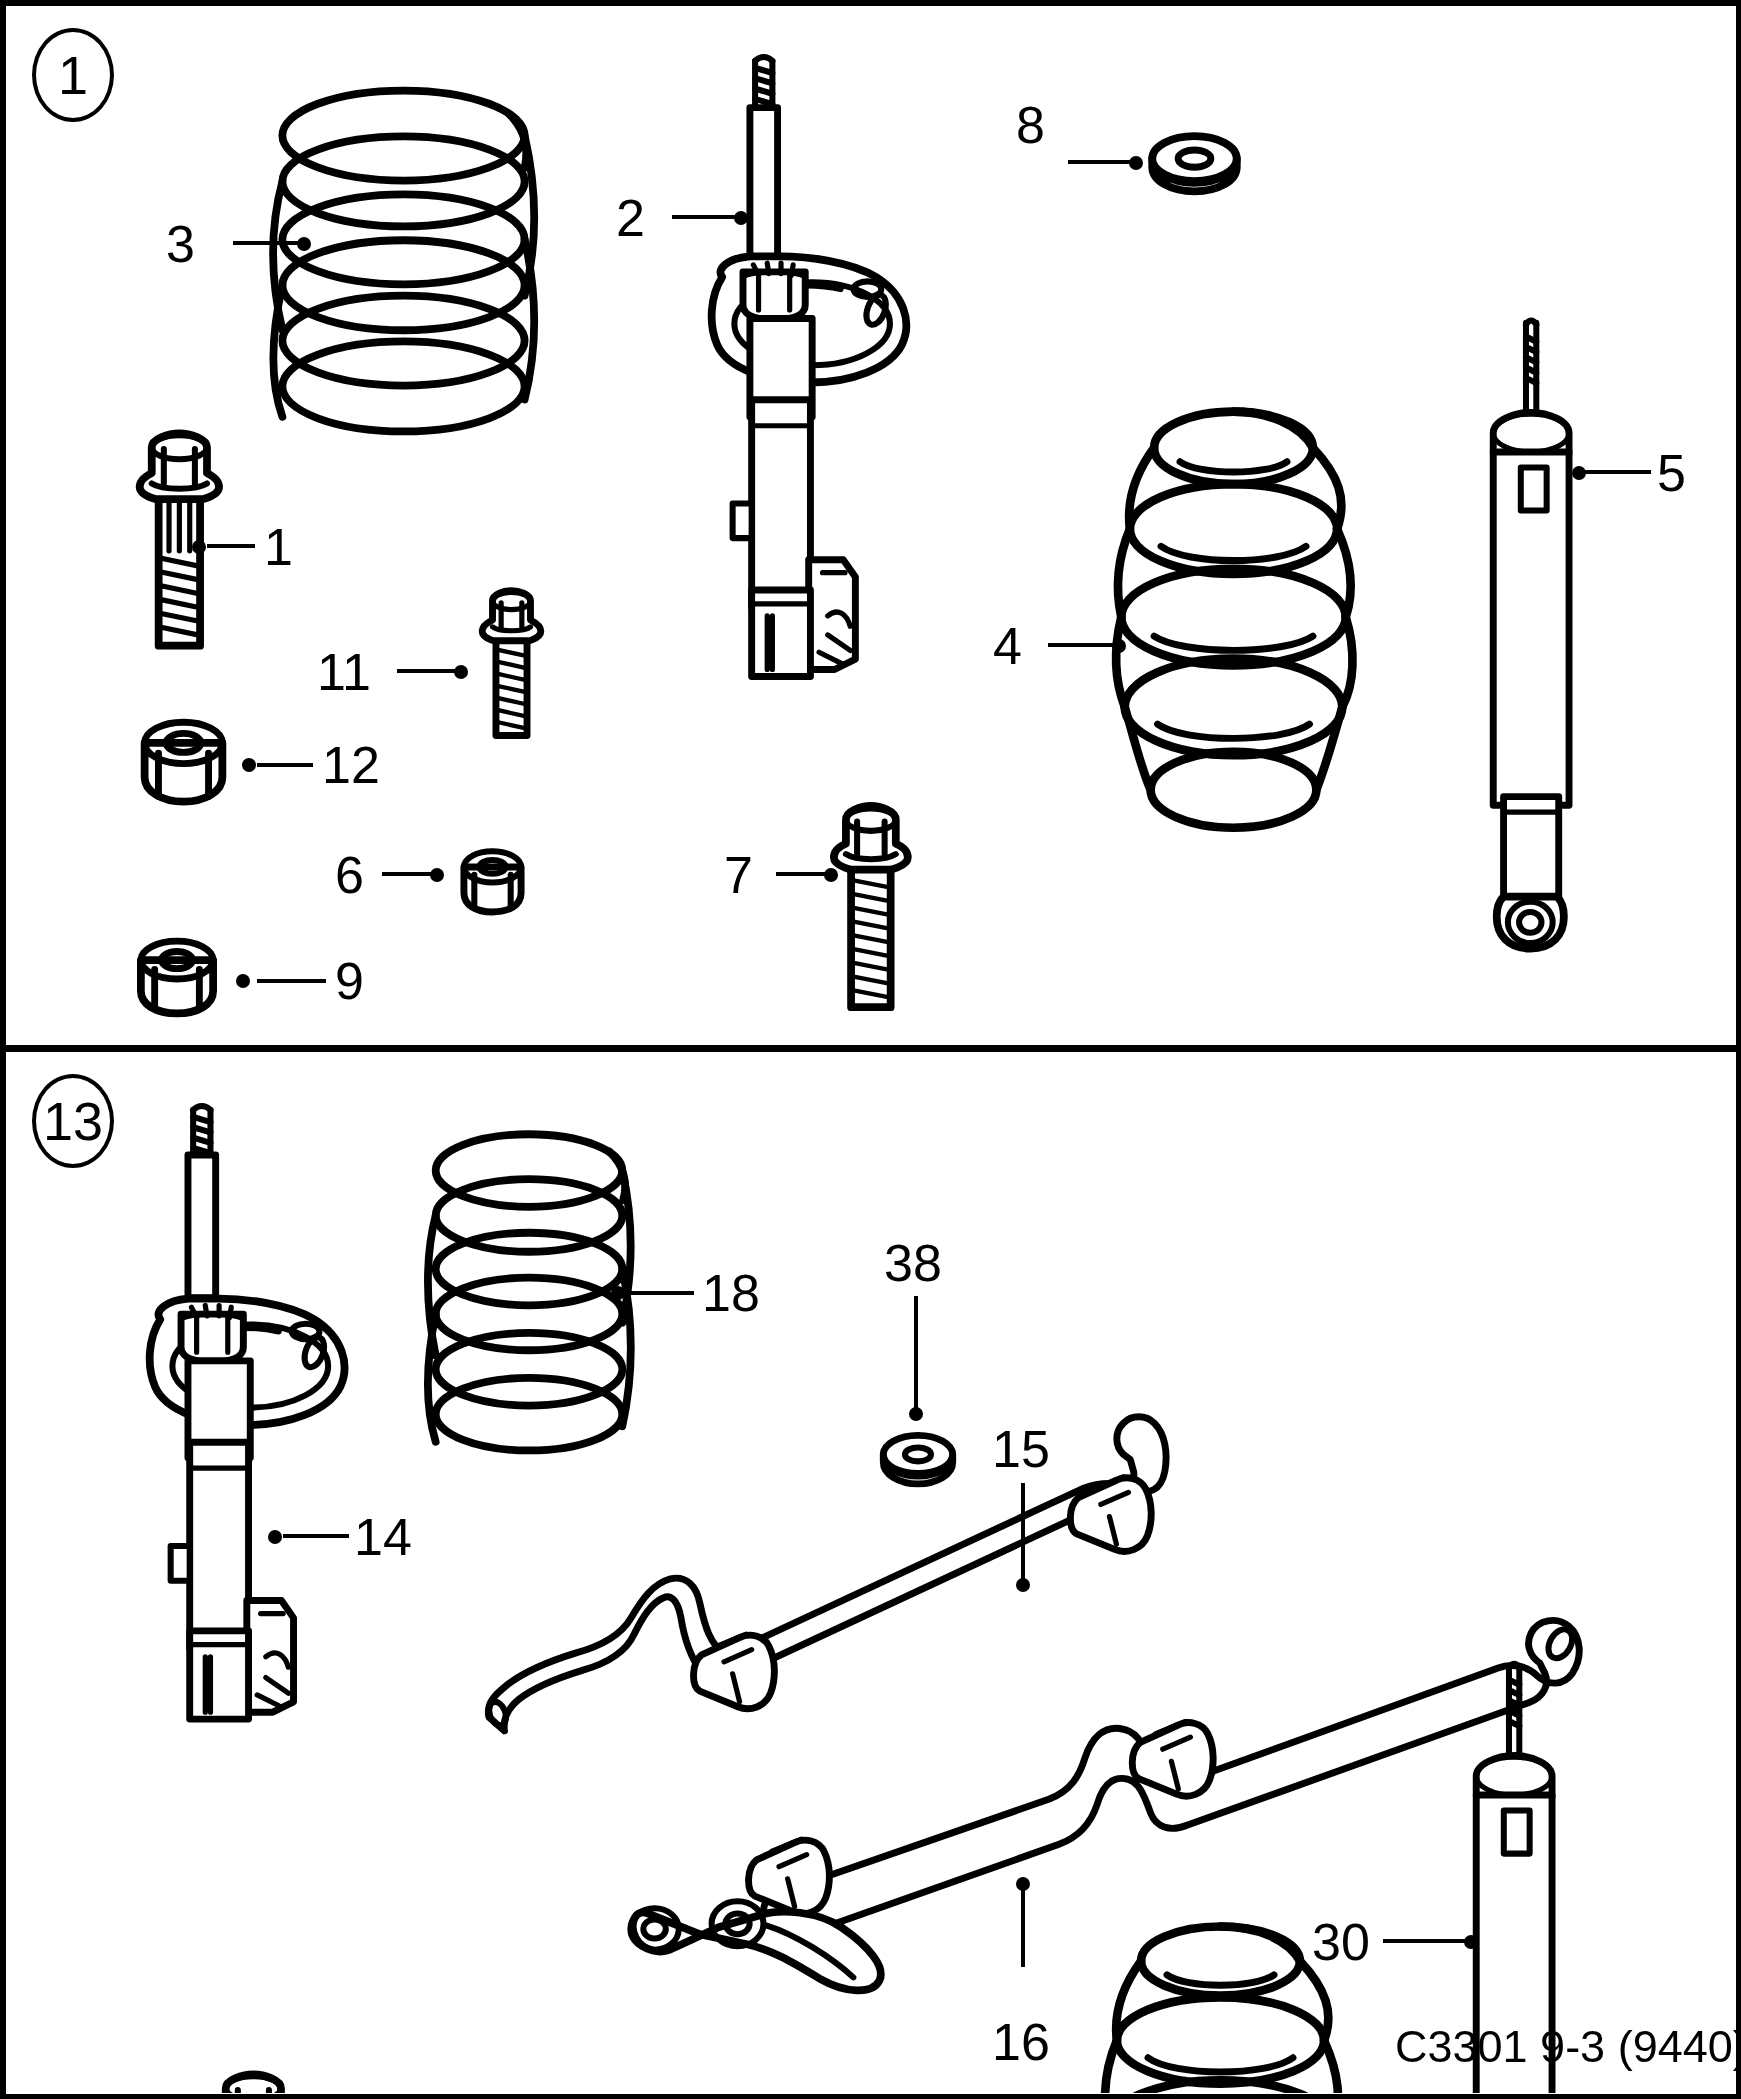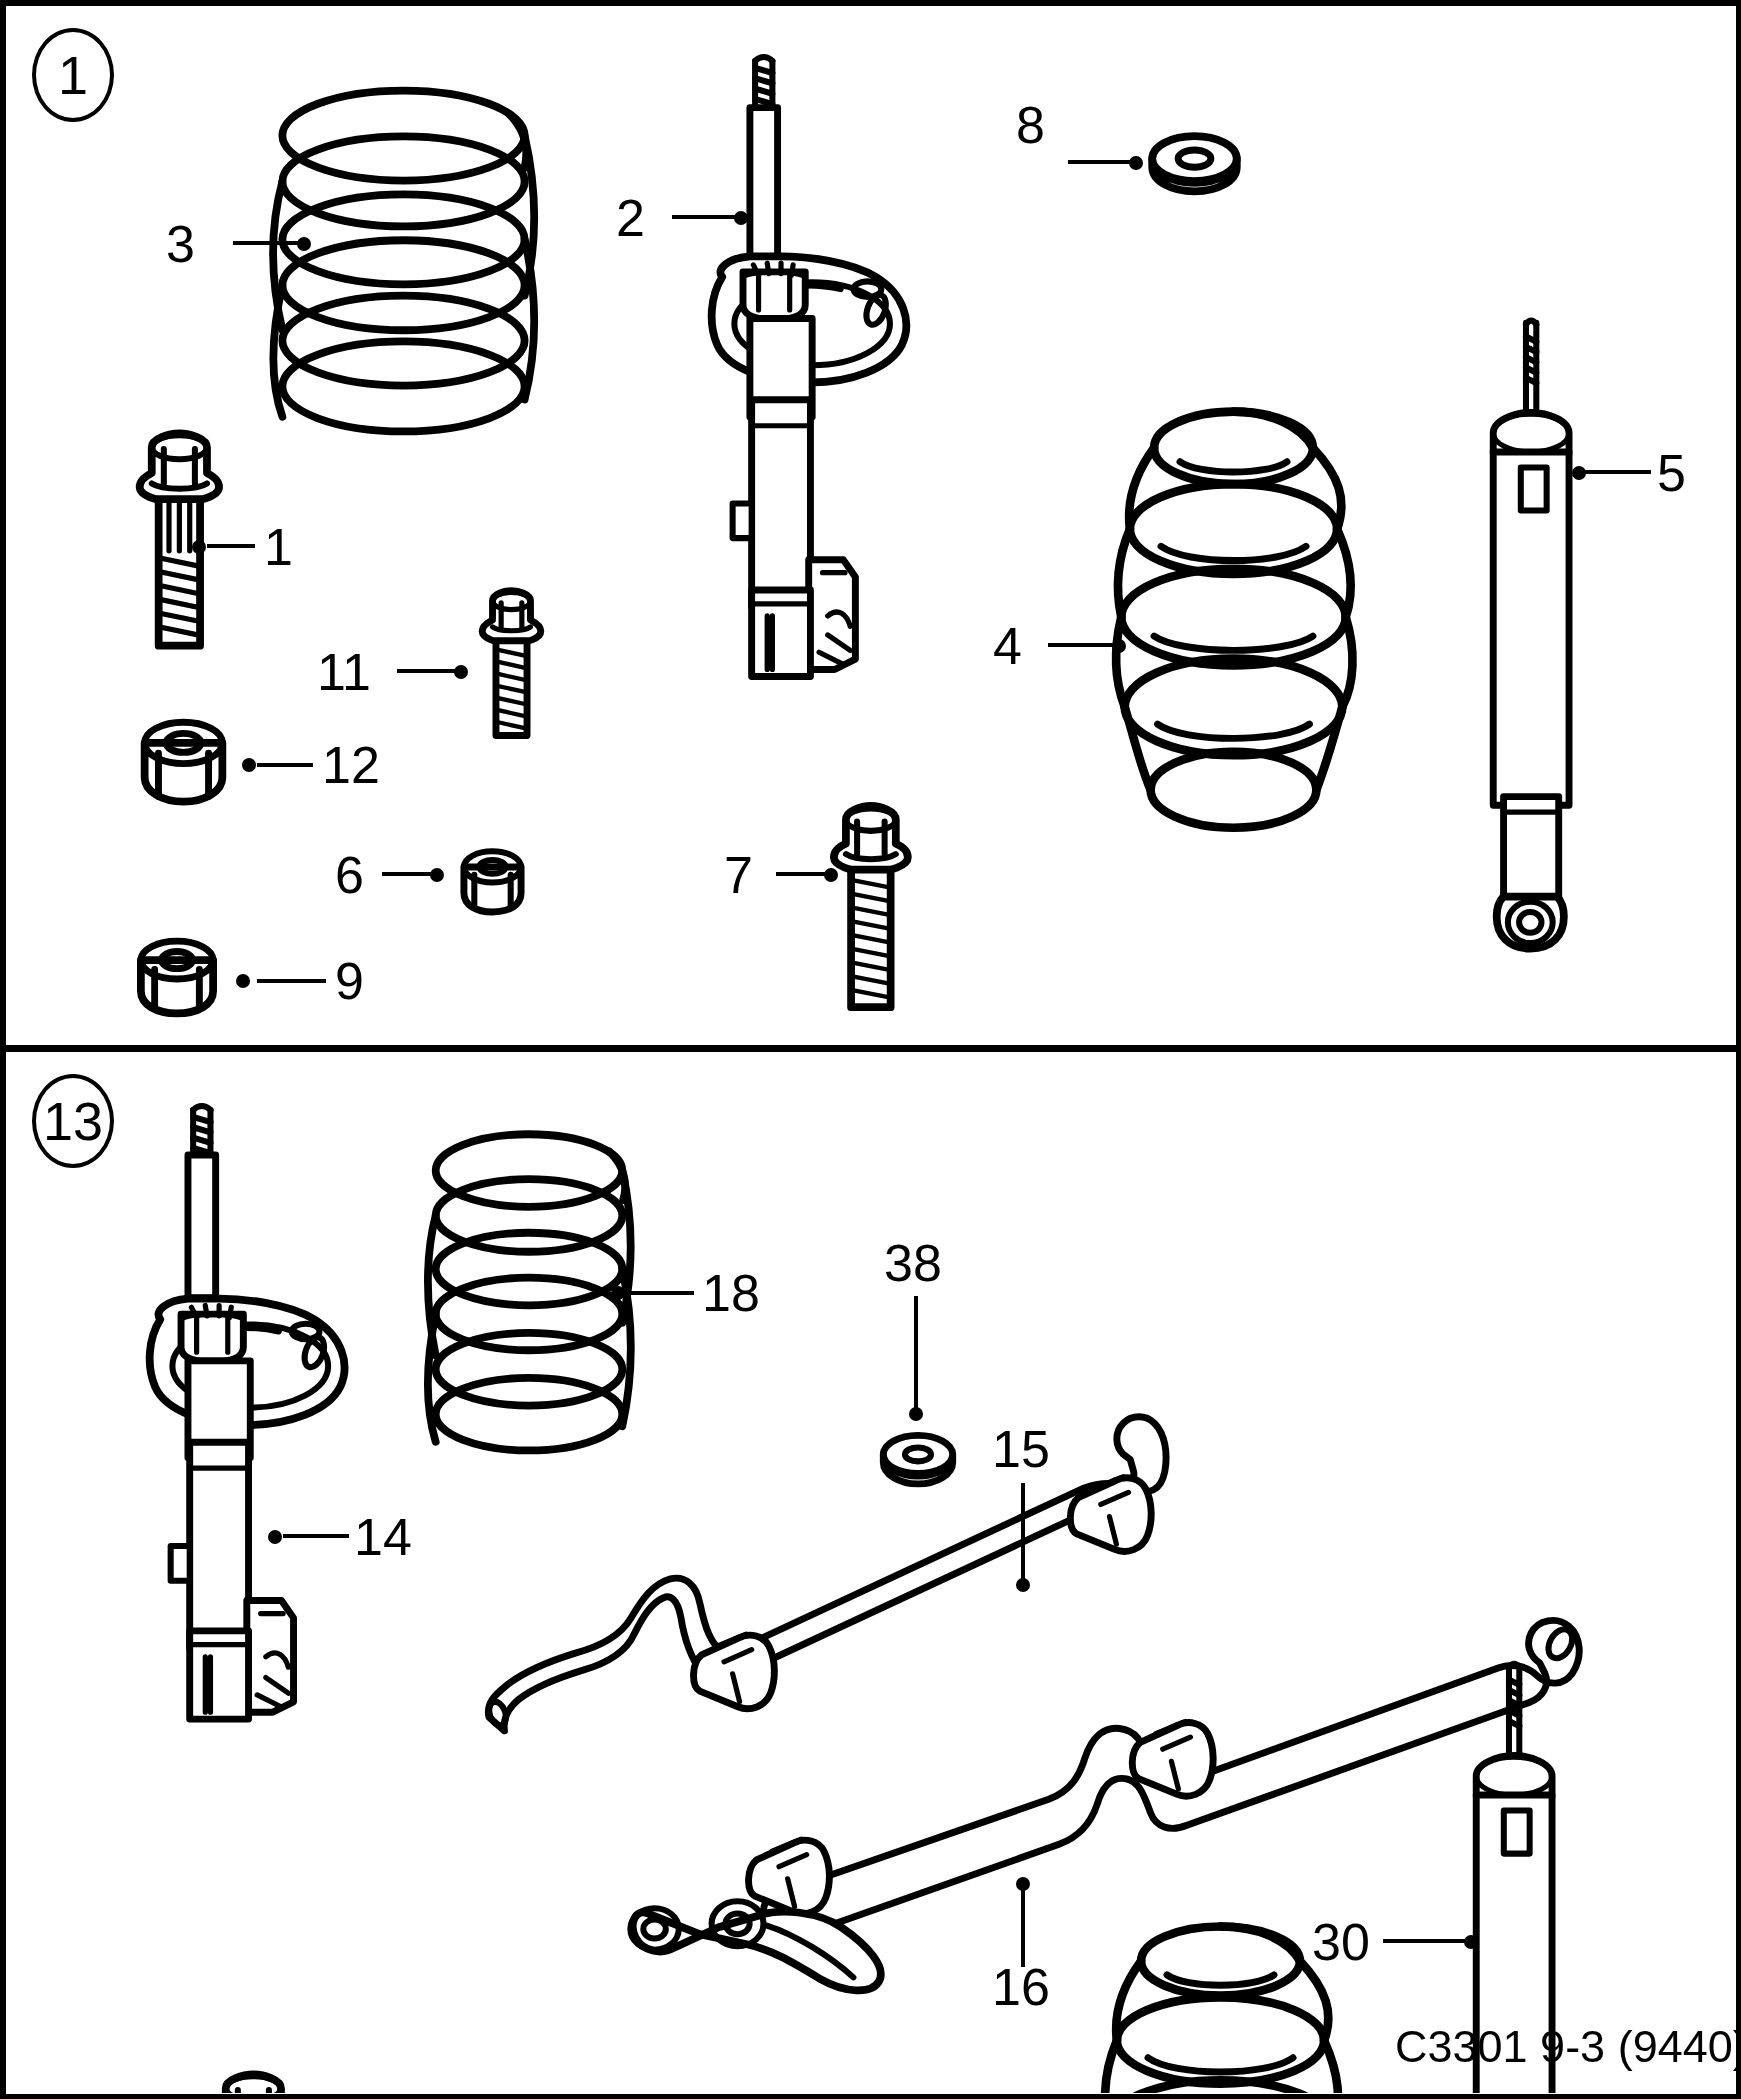--- a/index.html
+++ b/index.html
@@ -490,21 +490,21 @@
                  C62 556 36 540 8 534 L-48 522 Z"></path>
         <g class="ln" stroke-width="7">
           <ellipse cx="-100" cy="516" rx="28" ry="24"></ellipse>
           <ellipse cx="-100" cy="516" rx="13" ry="11"></ellipse>
           <ellipse cx="-4" cy="510" rx="30" ry="26"></ellipse>
           <ellipse cx="-4" cy="510" rx="14" ry="12"></ellipse>
           <path d="M30 512 C62 522 104 548 130 572"></path>
         </g>
       </svg>
     </div>
-    <div class="callout" style="left:986px;top:910px;">16</div>
+    <div class="callout" style="left:986px;top:965px;">16</div>
     <div class="leader vert" style="left:1015px;top:834px;height:82px;"></div>
     <div class="dot" style="left:1010px;top:826px;"></div>
 
     <div class="art" style="left:1453px;top:605px;">
       <svg width="112" height="683" viewBox="0 0 130 790">
         <g class="ln" stroke-width="7">
           <path d="M58 10 L58 118 M70 10 L70 118"></path>
           <path d="M58 26 L70 32 M58 38 L70 44 M58 50 L70 56 M58 62 L70 68 M58 74 L70 80"></path>
           <path d="M58 12 C62 6 66 6 70 12"></path>
         </g>

